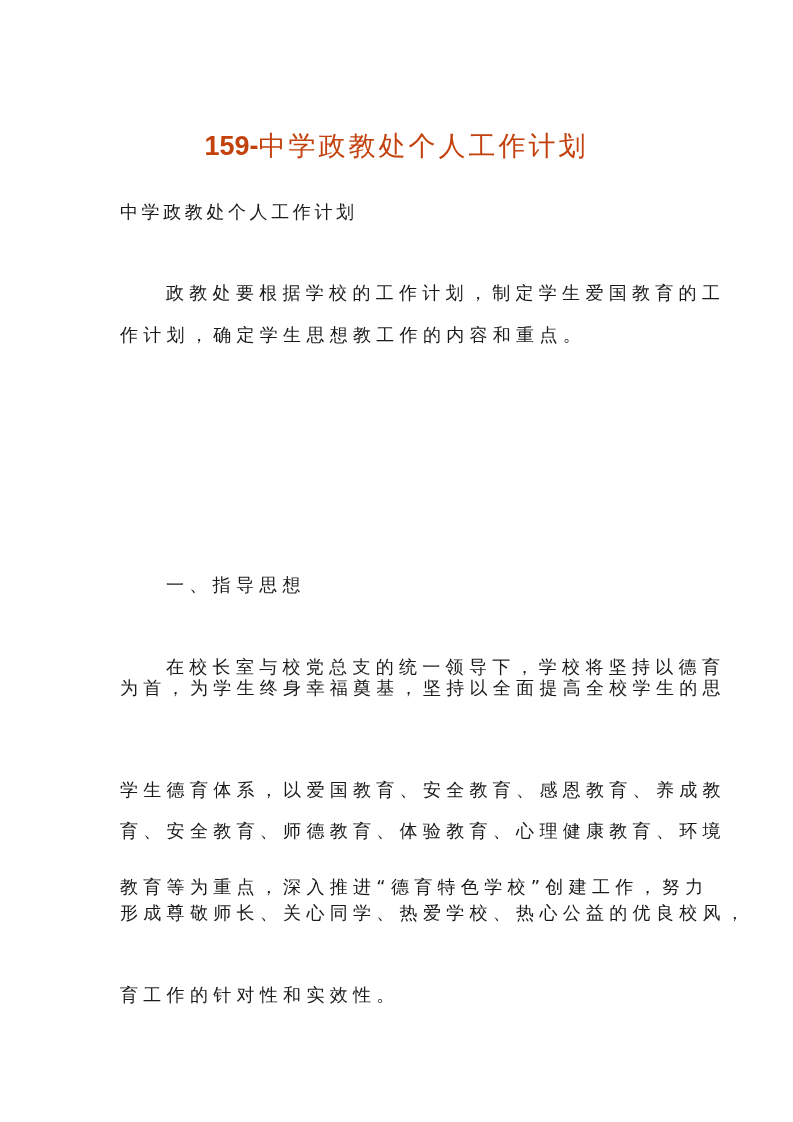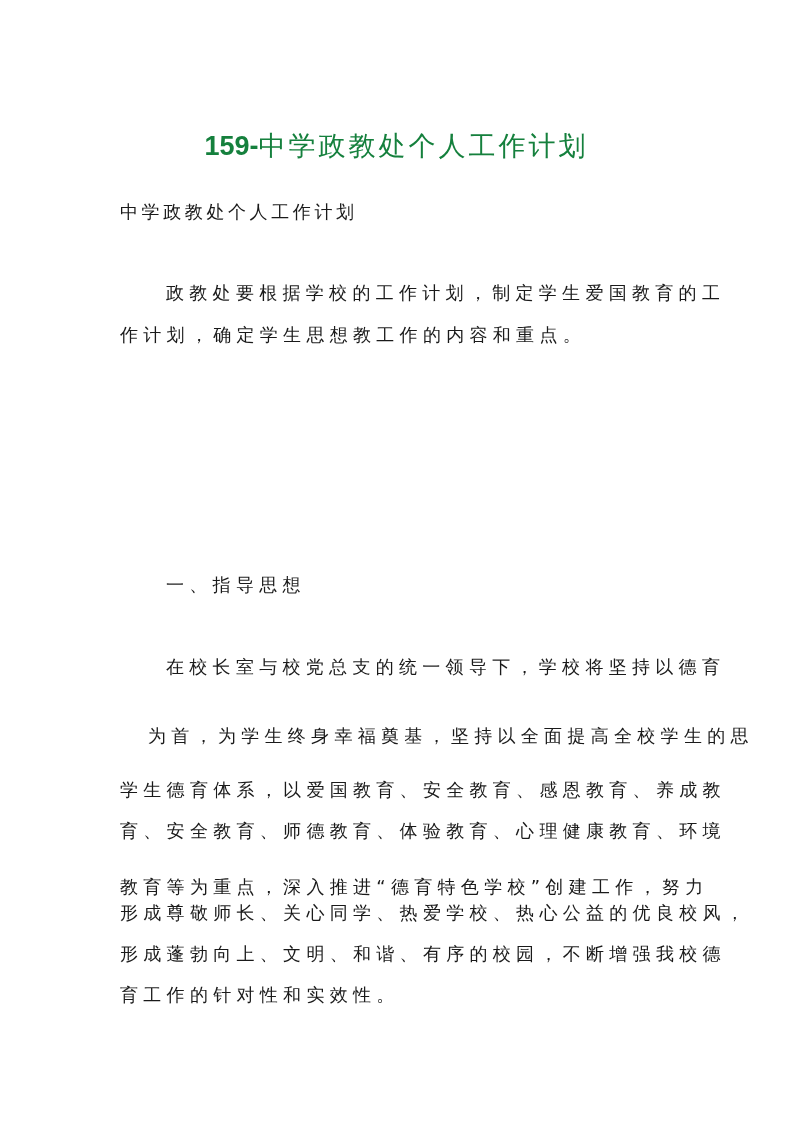--- a/index.html
+++ b/index.html
@@ -23,21 +23,21 @@
     }
     .title {
       position: absolute;
       top: 124px;
       left: 0;
       width: 793px;
       text-align: center;
       font-size: 27px;
       line-height: 44px;
       letter-spacing: 3px;
-      color: #15803d;
+      color: #c2410c;
     }
     .title .num {
       font-family: "Liberation Sans", sans-serif;
       font-weight: bold;
       letter-spacing: 0;
     }
     .title .txt {
       font-weight: normal;
     }
     .line {
@@ -63,21 +63,20 @@
   </div>
 
   <div class="line subtitle" style="top:200px;">中学政教处个人工作计划</div>
 
   <div class="line" style="top:323px;">作计划，确定学生思想教工作的内容和重点。</div>
   <div class="line indent" style="top:281px;">政教处要根据学校的工作计划，制定学生爱国教育的工</div>
 
   <div class="line indent" style="top:573px;">一、指导思想</div>
 
   <div class="line indent" style="top:655px;">在校长室与校党总支的统一领导下，学校将坚持以德育</div>
-  <div class="line" style="top:724px;margin-left:28px;">为首，为学生终身幸福奠基，坚持以全面提高全校学生的思</div>
+  <div class="line" style="top:676px;">为首，为学生终身幸福奠基，坚持以全面提高全校学生的思</div>
   <div class="line" style="top:778px;font-family:Liberation Serif, serif;">学生德育体系，以爱国教育、安全教育、感恩教育、养成教</div>
   <div class="line" style="top:819px;">育、安全教育、师德教育、体验教育、心理健康教育、环境</div>
   <div class="line" style="top:860px;margin-top:15px;">教育等为重点，深入推进“德育特色学校”创建工作，努力</div>
   <div class="line" style="top:901px;">形成尊敬师长、关心同学、热爱学校、热心公益的优良校风，</div>
-  <div class="line" style="top:942px;">形成蓬勃向上、文明、和谐、有序的校园，不断增强我校德</div>
   <div class="line" style="top:983px;">育工作的针对性和实效性。</div>
 
 </div>
 
 </body></html>

